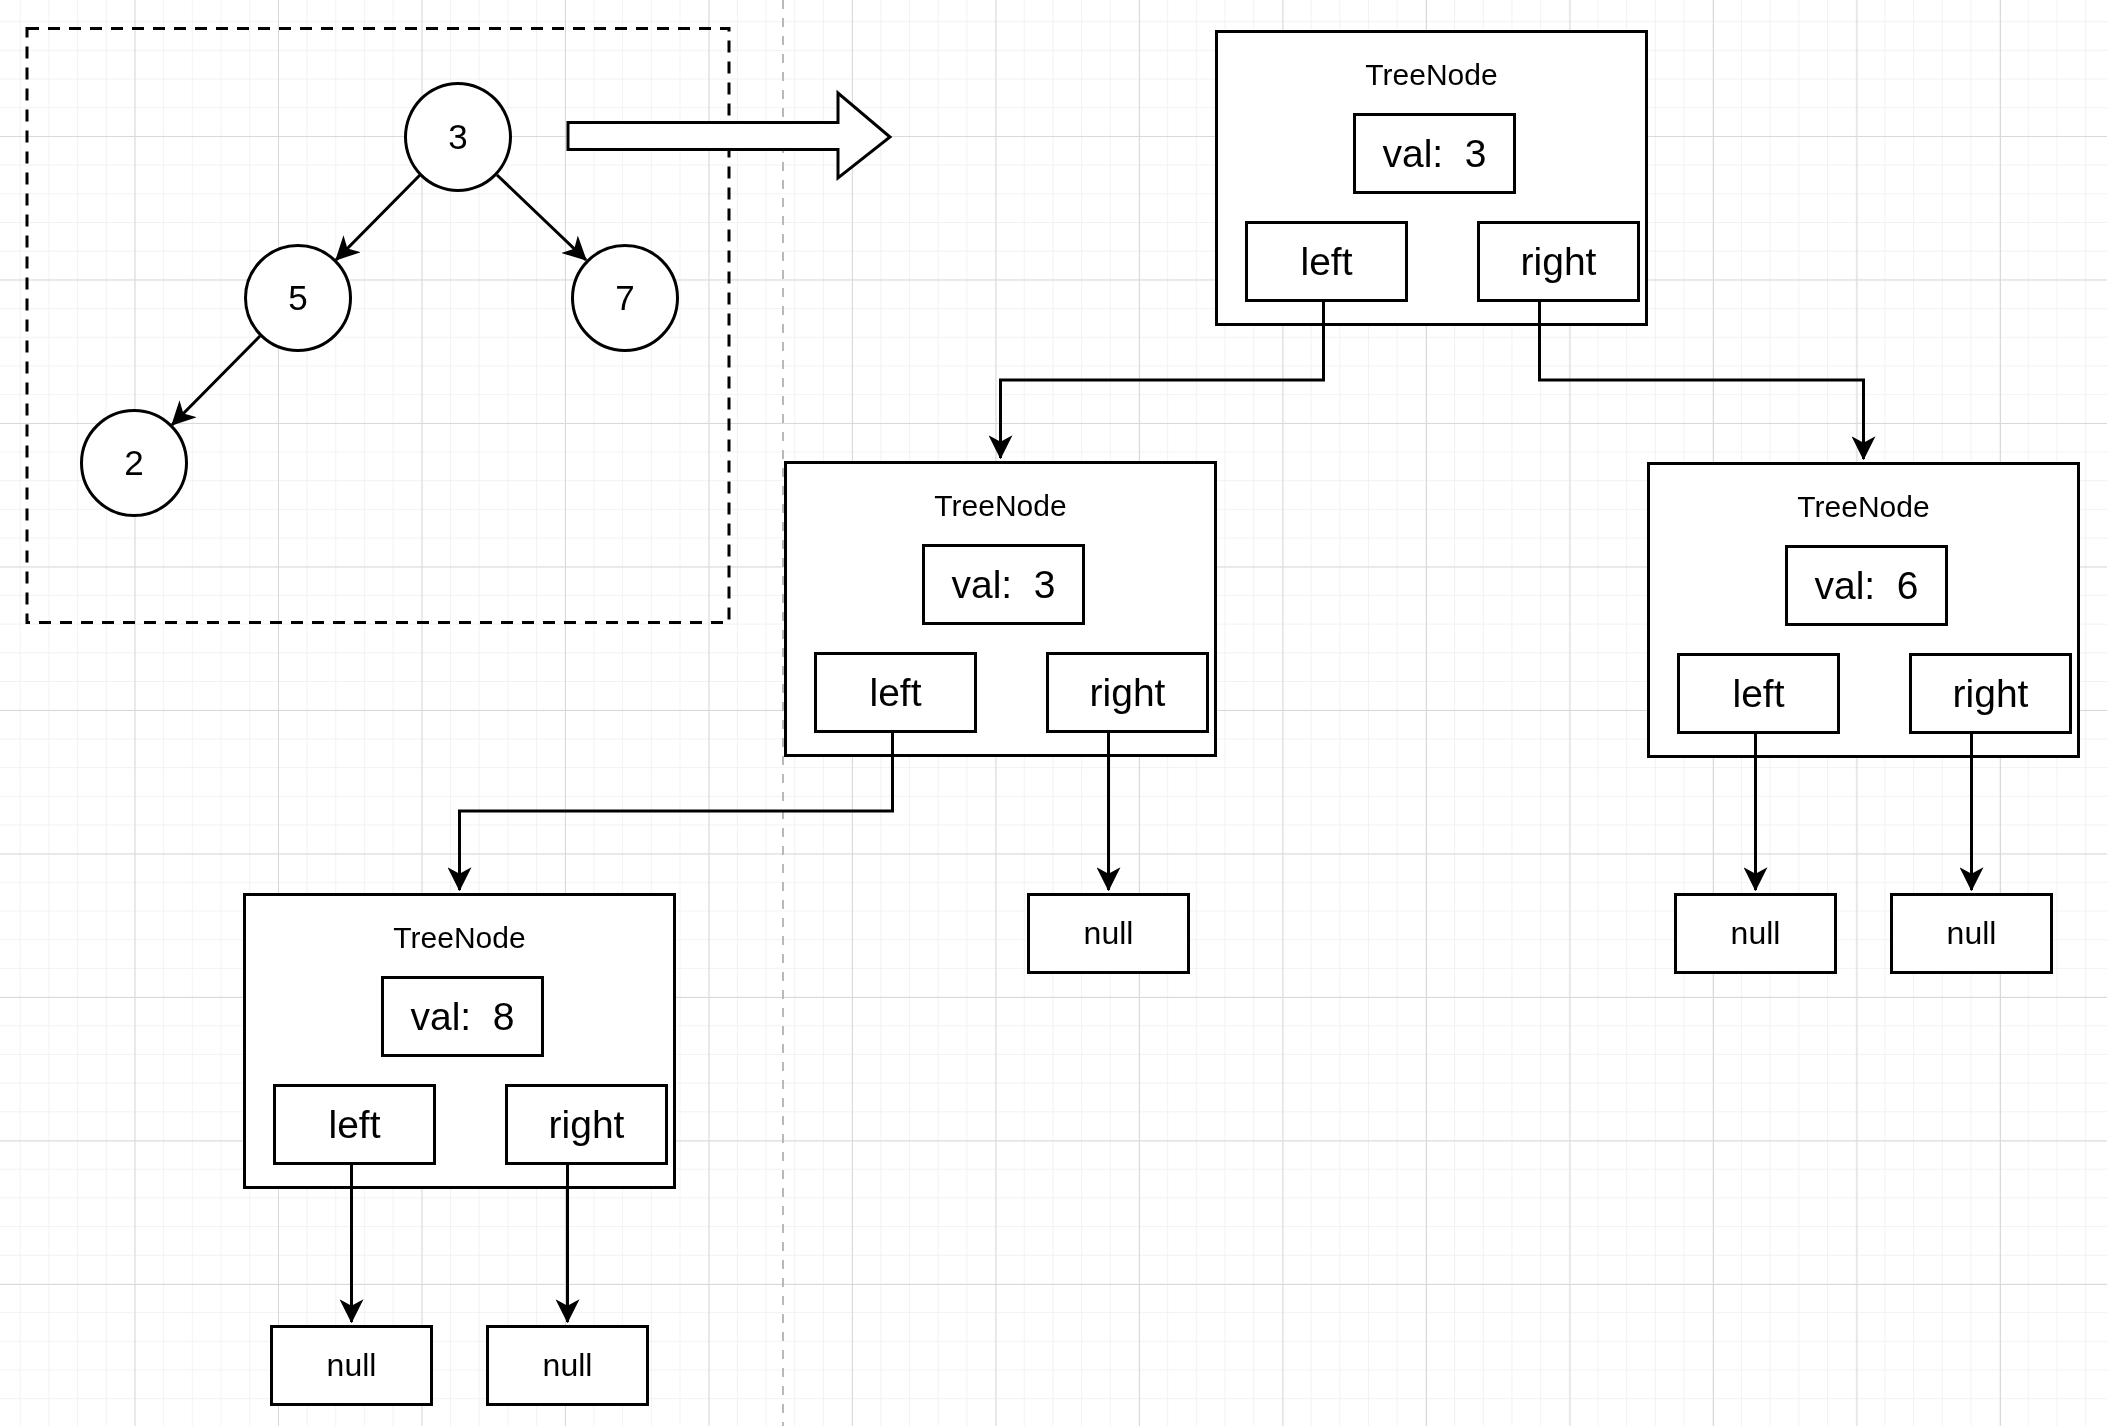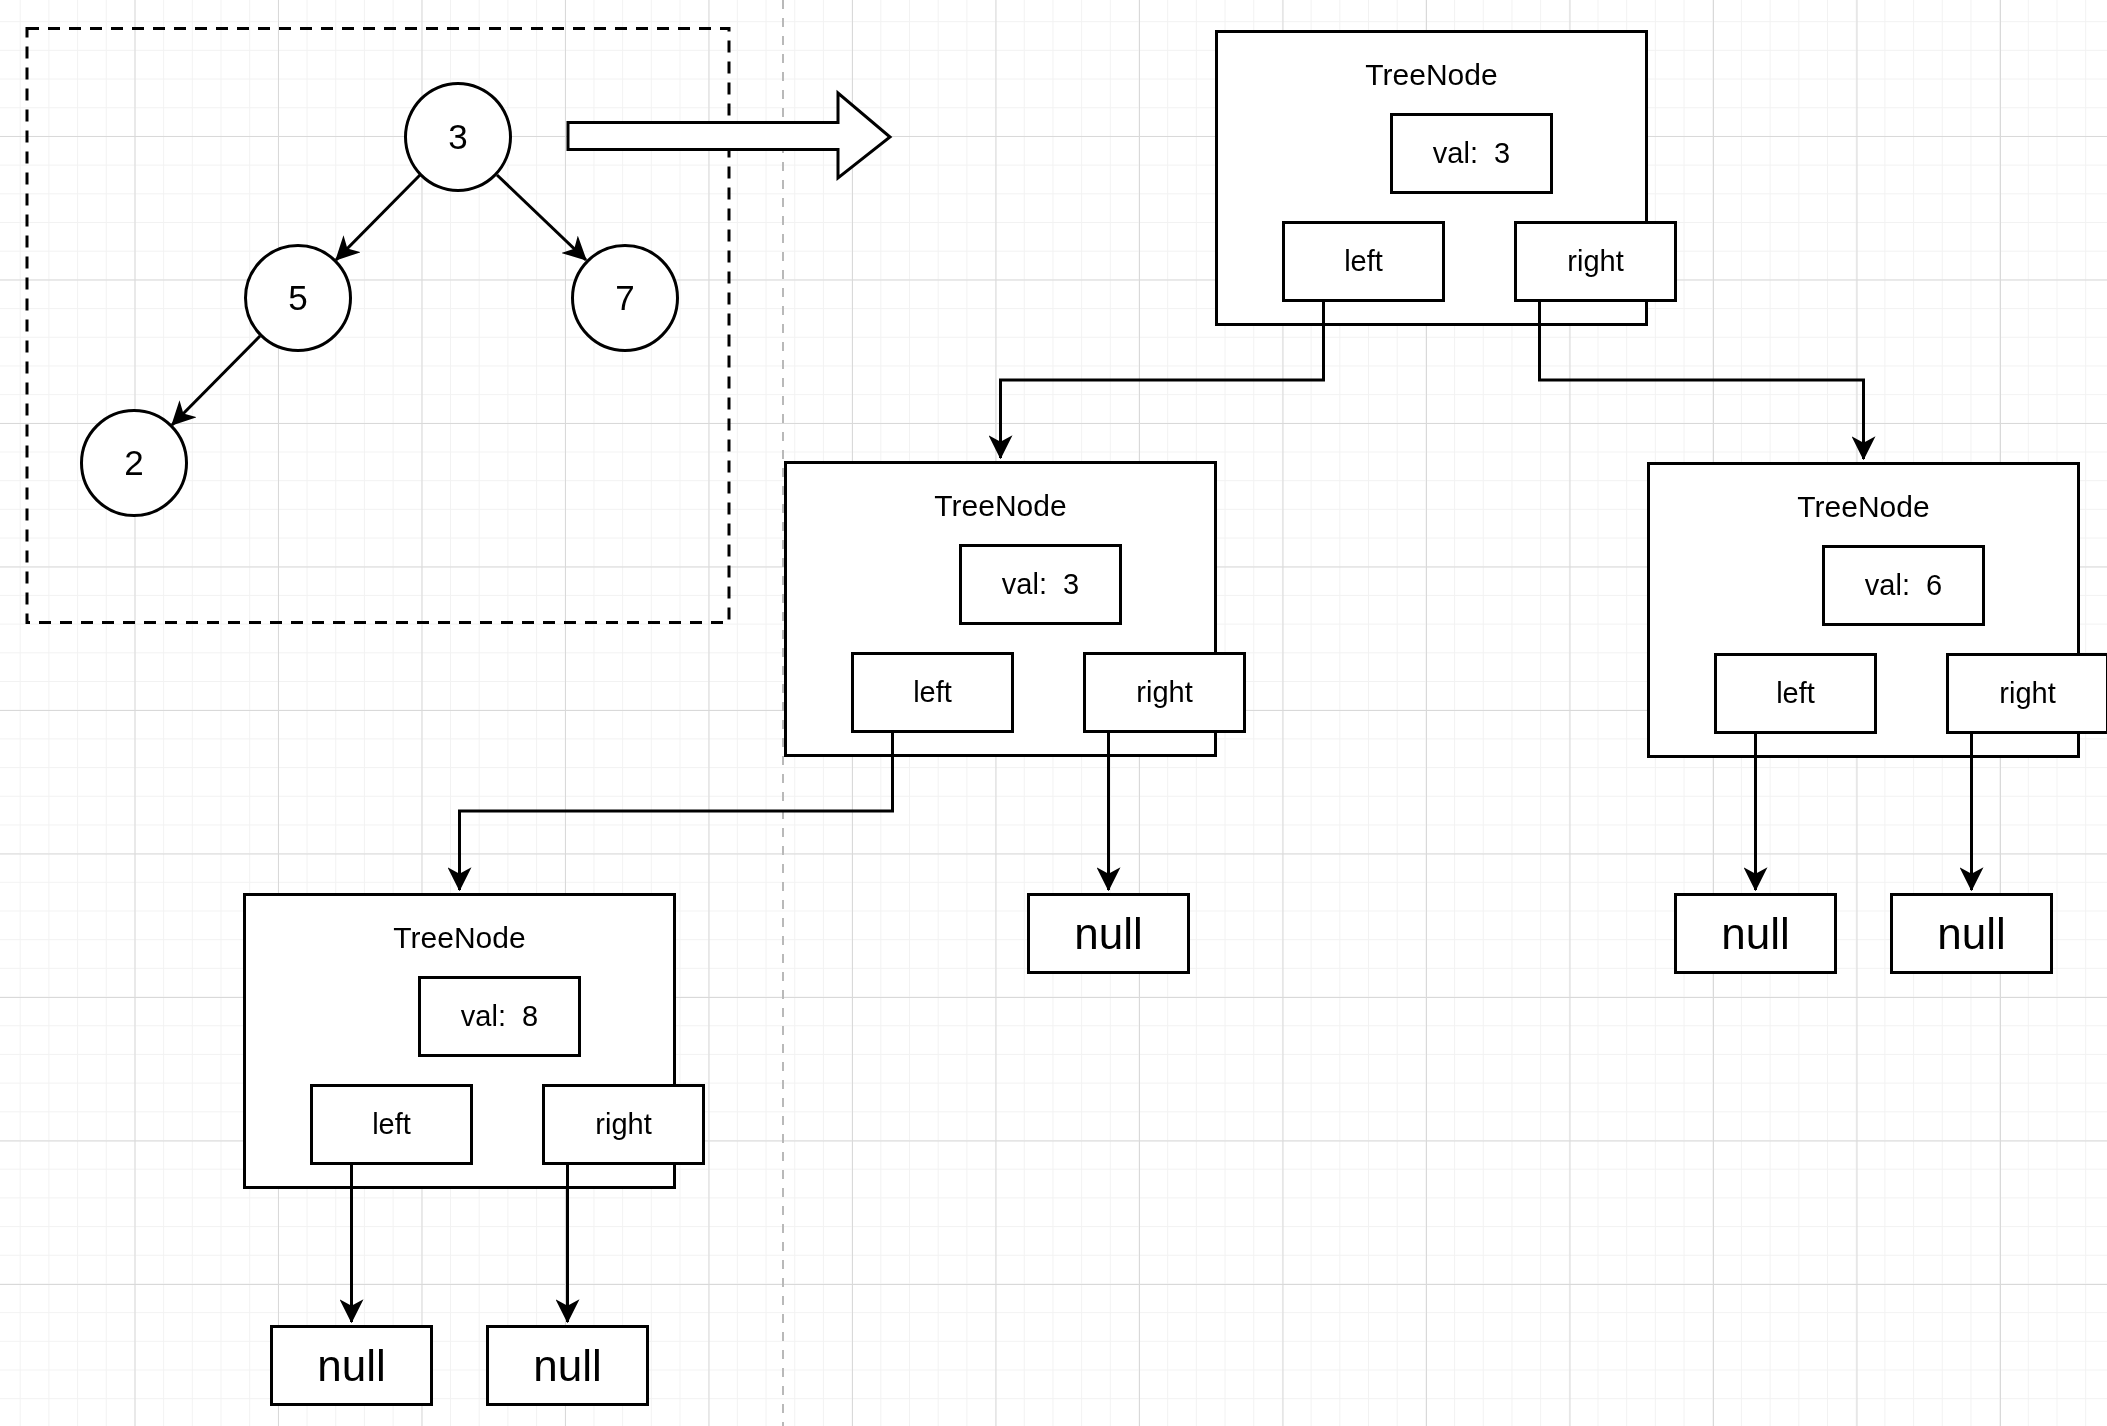--- a/index.html
+++ b/index.html
@@ -38,32 +38,31 @@
   #card-grandchild{left:243px;top:893px;}
   .card-title{
     position:absolute;left:0;top:22px;width:100%;height:40px;
     display:flex;align-items:center;justify-content:center;
     font-size:30px;
   }
   .subbox{
     position:absolute;box-sizing:border-box;
     width:163px;height:81px;border:3px solid #000;background:#fff;
     display:flex;align-items:center;justify-content:center;
-    font-size:29px;
-    margin-left:37px;
+    font-size:39px;
   }
   .valbox{left:135px;top:80px;}
   .val-text{white-space:pre;}
   .leftbox{left:27px;top:188px;align-items:center;}
   .rightbox{left:259px;top:188px;}
   
   .nullbox{
     width:163px;height:81px;border:3px solid #000;background:#fff;
     display:flex;align-items:center;justify-content:center;
-    font-size:44px;
+    font-size:32px;
   }
   #null-5-right{left:1027px;top:893px;}
   #null-7-left{left:1674px;top:893px;}
   #null-7-right{left:1890px;top:893px;}
   #null-2-left{left:270px;top:1325px;}
   #null-2-right{left:486px;top:1325px;}
   #overlay{position:absolute;left:0;top:0;pointer-events:none;}
 </style>
 </head>
 <body>

